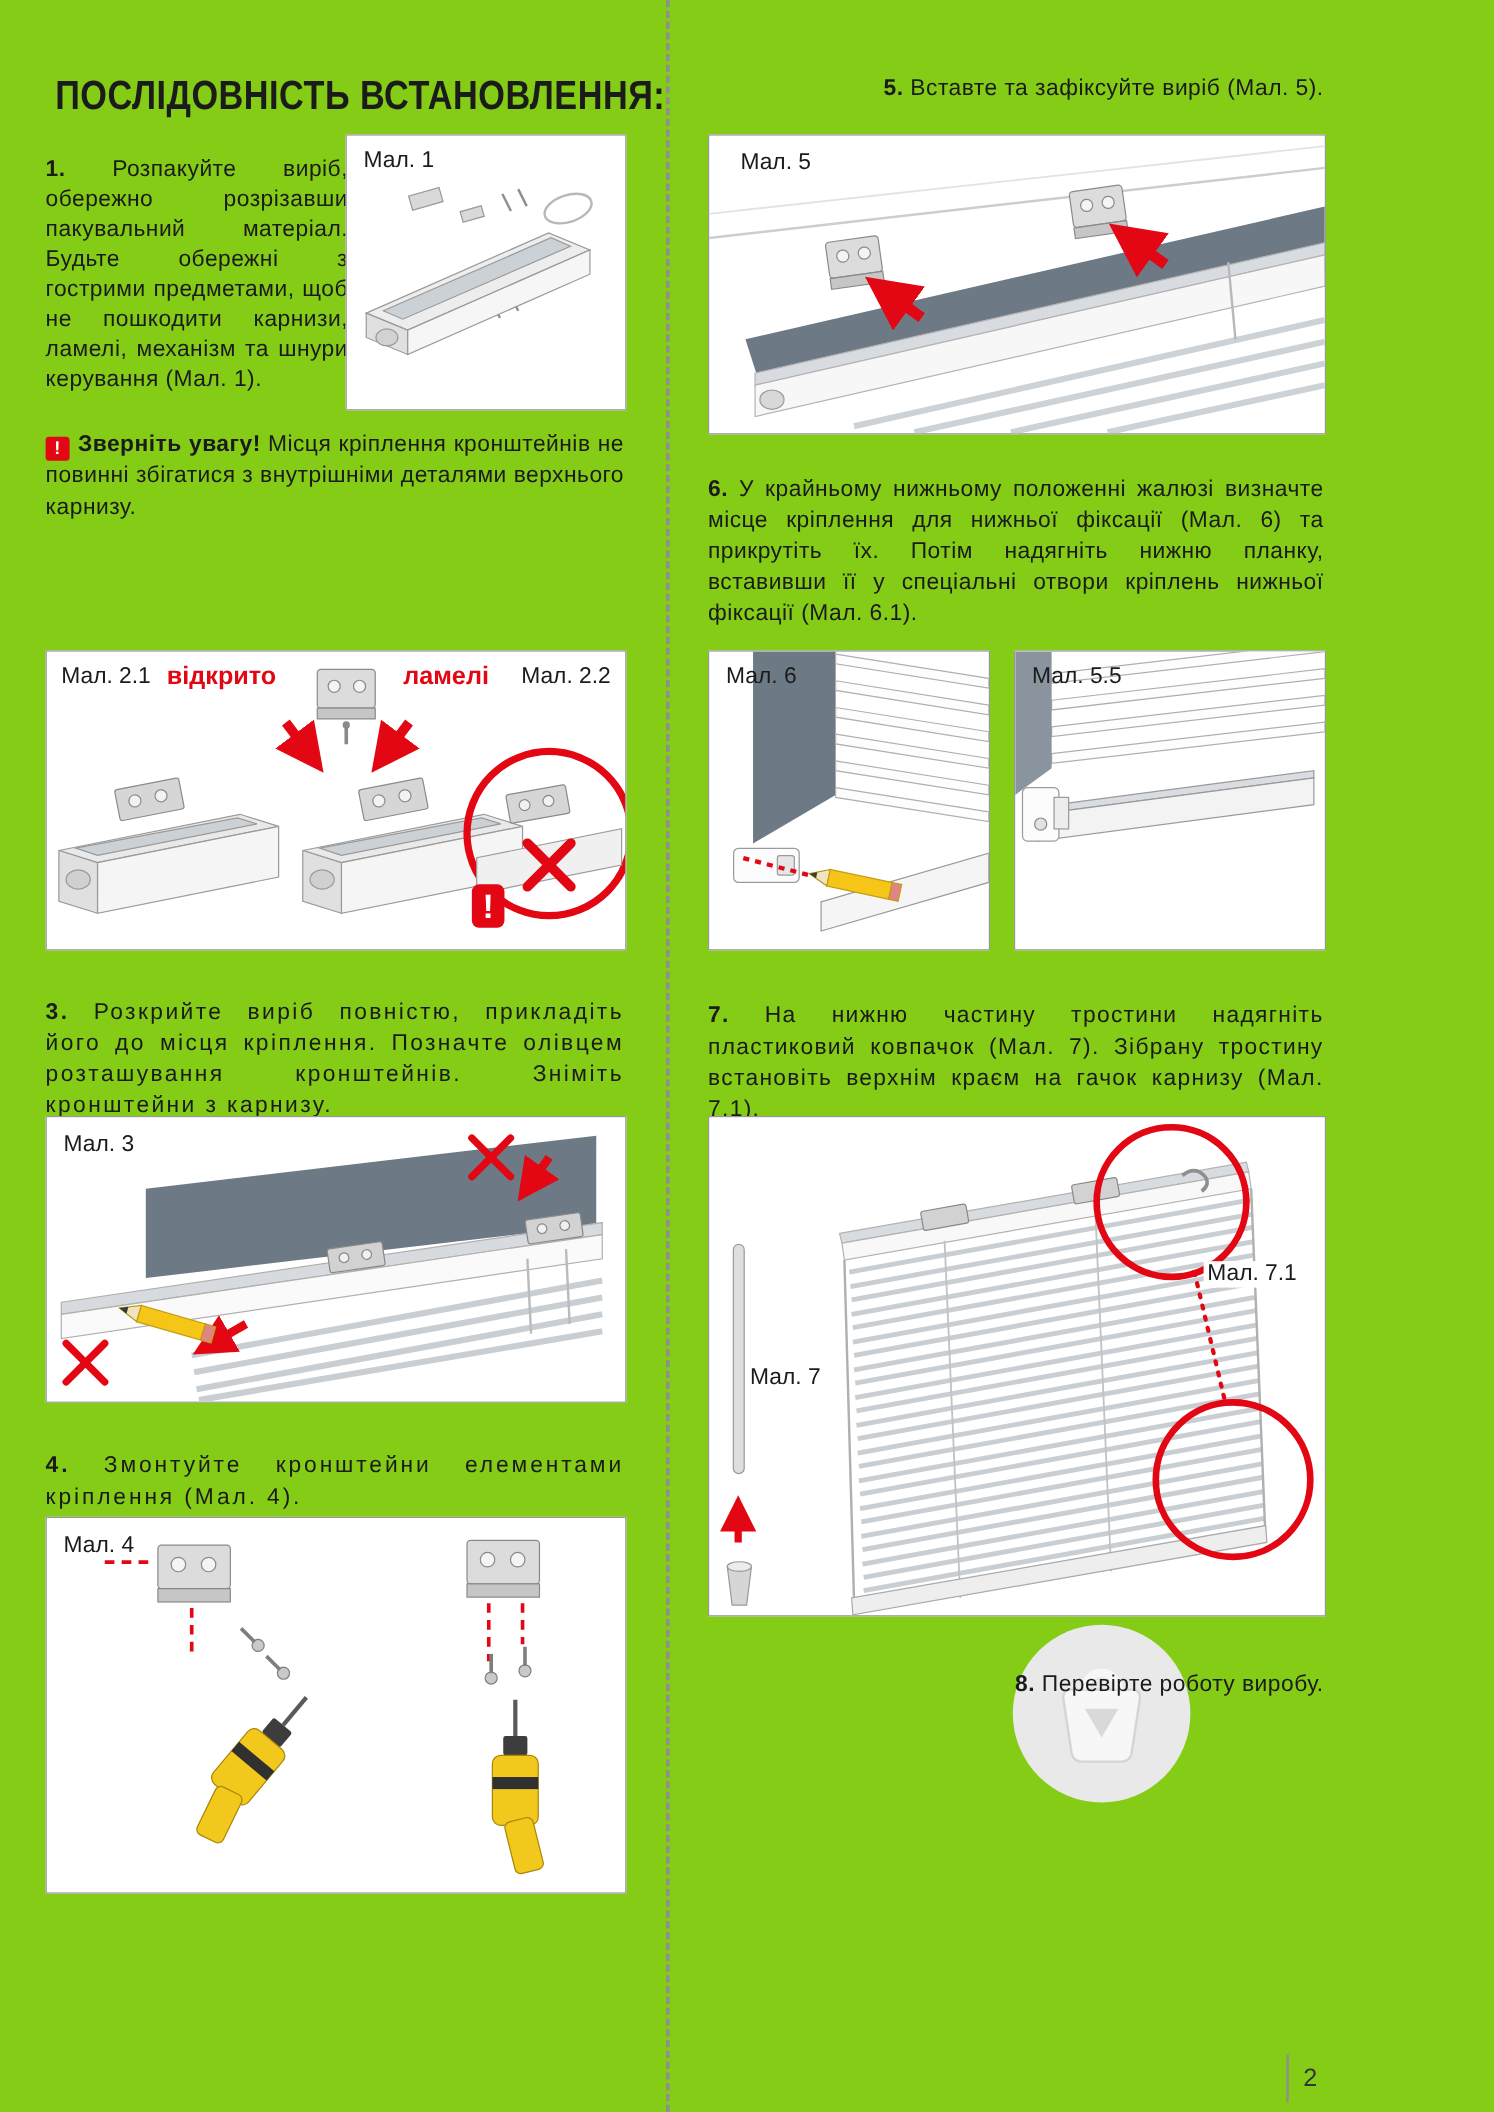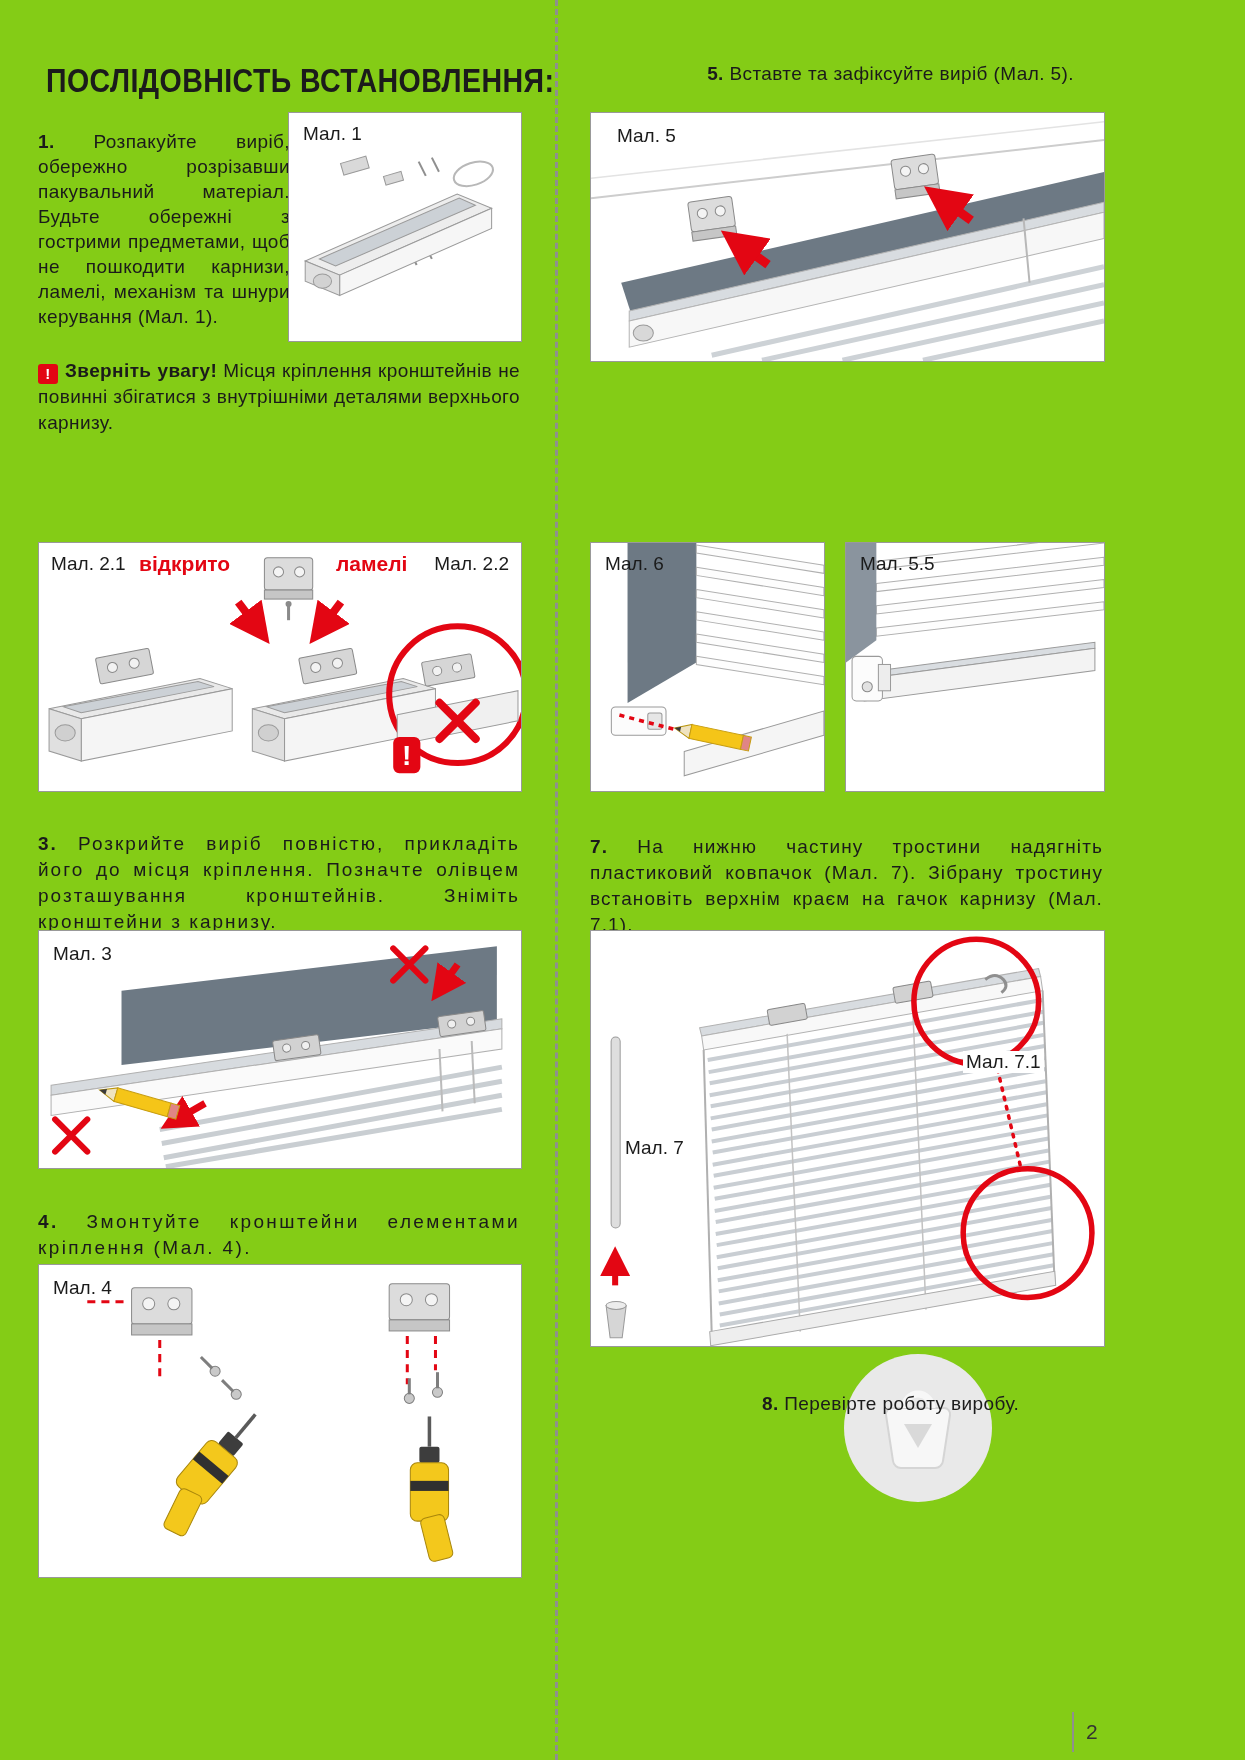--- a/index.html
+++ b/index.html
@@ -2,21 +2,21 @@
 <html><head>
 <meta charset="utf-8">
 <style>
   html,body{margin:0;padding:0;background:#ffffff;}
   .page{position:relative;width:1245px;height:1760px;background:#84cc16;overflow:hidden;
         font-family:"Liberation Sans",sans-serif;color:#1b1b1b;}
   .divider{position:absolute;left:555px;top:0;width:0;height:100%;border-left:3px dashed #8f8f8f;}
   .title{position:absolute;left:46px;top:38px;font-size:34px;font-weight:700;white-space:nowrap;
          transform:scaleX(0.84);transform-origin:left top;letter-spacing:0.5px;}
   .para{position:absolute;font-size:19px;line-height:26px;text-align:justify;}
-  .para.single{text-align:center;margin-left:44px;}
+  .para.single{text-align:right;}
   .para b{font-weight:700;}
   .tight{line-height:25px;}
   .ls1{letter-spacing:0.4px;}
   .ls2{letter-spacing:1.1px;}
   .ls3{letter-spacing:2px;}
   .ls4{letter-spacing:2.4px;}
   .fig{position:absolute;border:1.5px solid #999;background:#fff;}
   .fig svg{position:absolute;left:0;top:0;width:100%;height:100%;}
   .figlabel{position:absolute;font-size:19px;z-index:3;color:#1b1b1b;}
   .lblbg{background:#fff;padding:0 3px;}
@@ -254,20 +254,24 @@
           <use href="#brk5"></use>
         </g>
       <g transform="translate(298,46) rotate(-8)">
           <use href="#brk5"></use>
         </g>
       <line x1="176" y1="150" x2="140" y2="124" stroke="#e30613" stroke-width="9" marker-end="url(#ar5)"></line>
       <line x1="378" y1="106" x2="342" y2="80" stroke="#e30613" stroke-width="9" marker-end="url(#ar5)"></line>
     </svg>
   </div>
 
+  <p class="para ls1" style="left:590px;top:376px;width:513px;">
+    <b>6.</b>
+    <span>У крайньому нижньому положенні жалюзі визначте місце кріплення для нижньої фіксації (Мал. 6) та прикрутіть їх. Потім надягніть нижню планку, вставивши її у спеціальні отвори кріплень нижньої фіксації (Мал. 6.1).</span>
+  </p>
 
   <div class="fig" style="left:590px;top:542px;width:233px;height:248px;">
     <span class="figlabel" style="left:14px;top:10px;">Мал. 6</span>
     <svg viewBox="0 0 230 245">
       <polygon points="36,0 104,0 104,118 36,158" fill="#6d7984"></polygon>
       <g fill="#fdfdfd" stroke="#b0b0b0">
         <polygon points="104,2 230,22 230,30 104,10"></polygon>
         <polygon points="104,24 230,44 230,52 104,32"></polygon>
         <polygon points="104,46 230,66 230,74 104,54"></polygon>
         <polygon points="104,68 230,88 230,96 104,76"></polygon>
@@ -309,21 +313,21 @@
     </svg>
   </div>
 
   <p class="para ls2" style="left:590px;top:815px;width:513px;">
     <b>7.</b>
     <span>На нижню частину тростини надягніть пластиковий ковпачок (Мал. 7). Зібрану тростину встановіть верхнім краєм на гачок карнизу (Мал. 7.1).</span>
   </p>
 
   <div class="fig" style="left:590px;top:930px;width:513px;height:415px;">
     <span class="figlabel" style="left:34px;top:206px;">Мал. 7</span>
-    <span class="figlabel lblbg" style="left:372px;top:120px;text-align:right;">Мал. 7.1</span>
+    <span class="figlabel lblbg" style="left:412px;top:120px;text-align:right;">Мал. 7.1</span>
     <svg viewBox="0 0 510 412">
       <defs>
         <marker id="ar7" markerWidth="5" markerHeight="5" refX="3.5" refY="2.5" orient="auto">
           <path d="M0,0 L5,2.5 L0,5 Z" fill="#e30613"></path>
         </marker>
       </defs>
       <rect x="20" y="105" width="9" height="190" rx="4.5" fill="#dedede" stroke="#9a9a9a"></rect>
       <line x1="24" y1="352" x2="24" y2="322" stroke="#e30613" stroke-width="6" marker-end="url(#ar7)"></line>
       <g>
         <polygon points="15,372 35,372 31,404 19,404" fill="#d6d6d6" stroke="#9a9a9a"></polygon>

